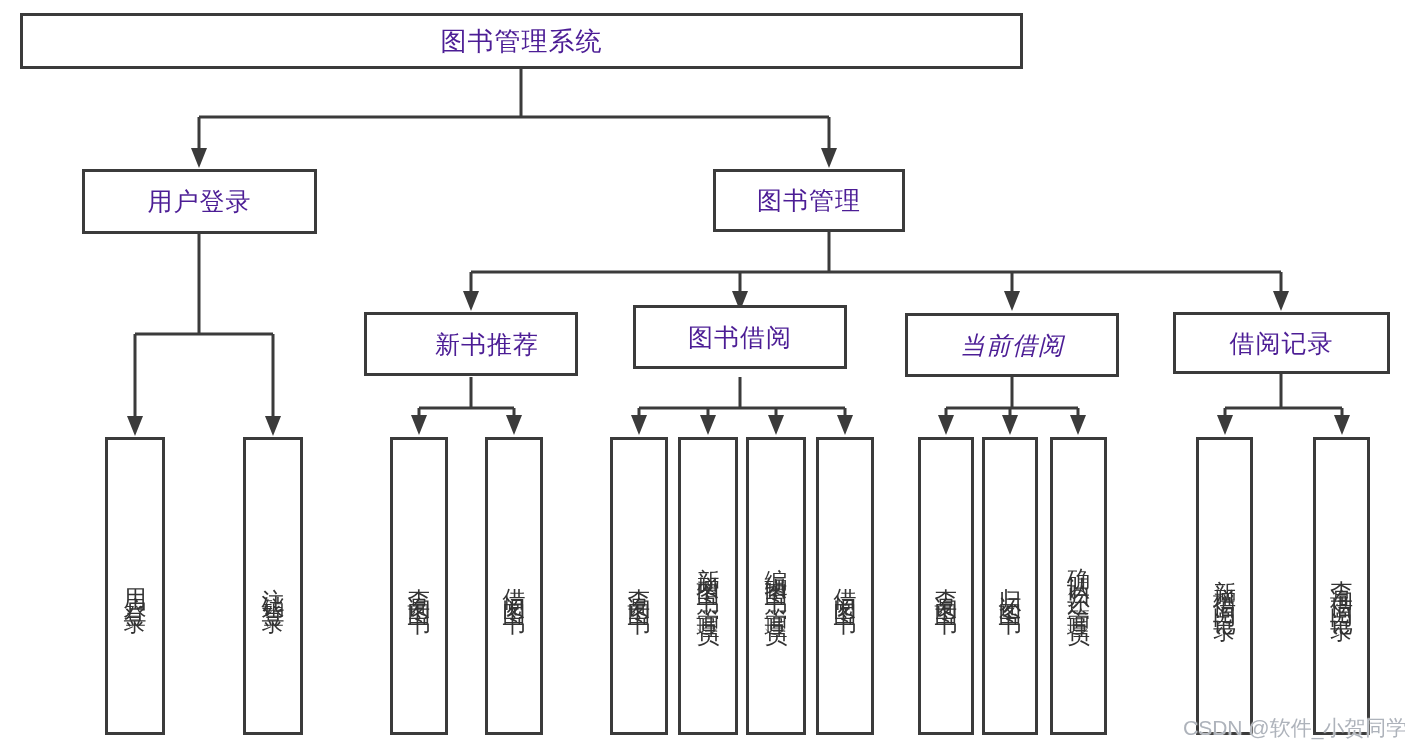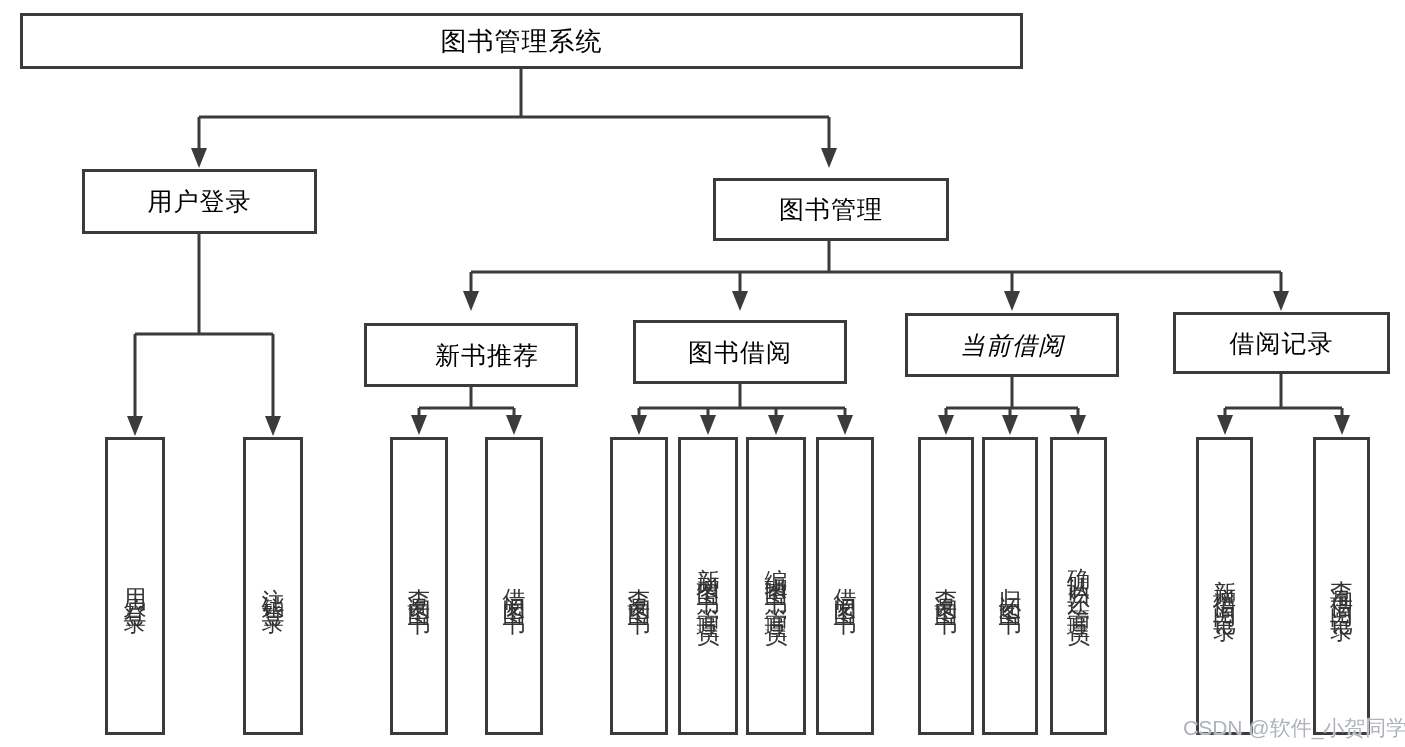--- a/index.html
+++ b/index.html
@@ -18,21 +18,21 @@
   }
   .hbox {
     position: absolute;
     box-sizing: border-box;
     border: 3px solid #3b3b3b;
     background: #ffffff;
     display: flex;
     align-items: center;
     justify-content: center;
     font-size: 25px;
-    color: #000000;
+    color: #4c1d95;
     letter-spacing: 1px;
   }
   .hbox.root { font-size: 26px; }
   .vbox {
     position: absolute;
     box-sizing: border-box;
     border: 3px solid #3b3b3b;
     background: #ffffff;
     display: flex;
     align-items: center;
@@ -99,24 +99,24 @@
       <polygon points="1002,415 1018,415 1010,435"></polygon>
       <polygon points="1070,415 1086,415 1078,435"></polygon>
       <polygon points="1217,415 1233,415 1225,435"></polygon>
       <polygon points="1334,415 1350,415 1342,435"></polygon>
     </g>
   </svg>
 
   <div class="hbox root" style="left:20px; top:13px; width:1003px; height:56px;">图书管理系统</div>
 
   <div class="hbox" style="left:82px; top:169px; width:235px; height:65px;">用户登录</div>
-  <div class="hbox" style="left:713px; top:178px; width:236px; height:63px;">图书管理</div>
+  <div class="hbox" style="left:713px; top:169px; width:192px; height:63px;">图书管理</div>
 
-  <div class="hbox" style="left:364px; top:323px; width:214px; height:64px;padding-left:32px;">新书推荐</div>
-  <div class="hbox" style="left:633px; top:320px; width:214px; height:64px;">图书借阅</div>
+  <div class="hbox" style="left:364px; top:312px; width:214px; height:64px;padding-left:32px;">新书推荐</div>
+  <div class="hbox" style="left:633px; top:305px; width:214px; height:64px;">图书借阅</div>
   <div class="hbox" style="left:905px; top:313px; width:214px; height:64px;font-style:italic;">当前借阅</div>
   <div class="hbox" style="left:1173px; top:312px; width:217px; height:62px;">借阅记录</div>
 
   <div class="vbox" style="left:105px; top:437px; width:60px; height:298px;">
     <span class="vtext">用户登录</span>
   </div>
   <div class="vbox" style="left:243px; top:437px; width:60px; height:298px;">
     <span class="vtext">注销登录</span>
   </div>
 

